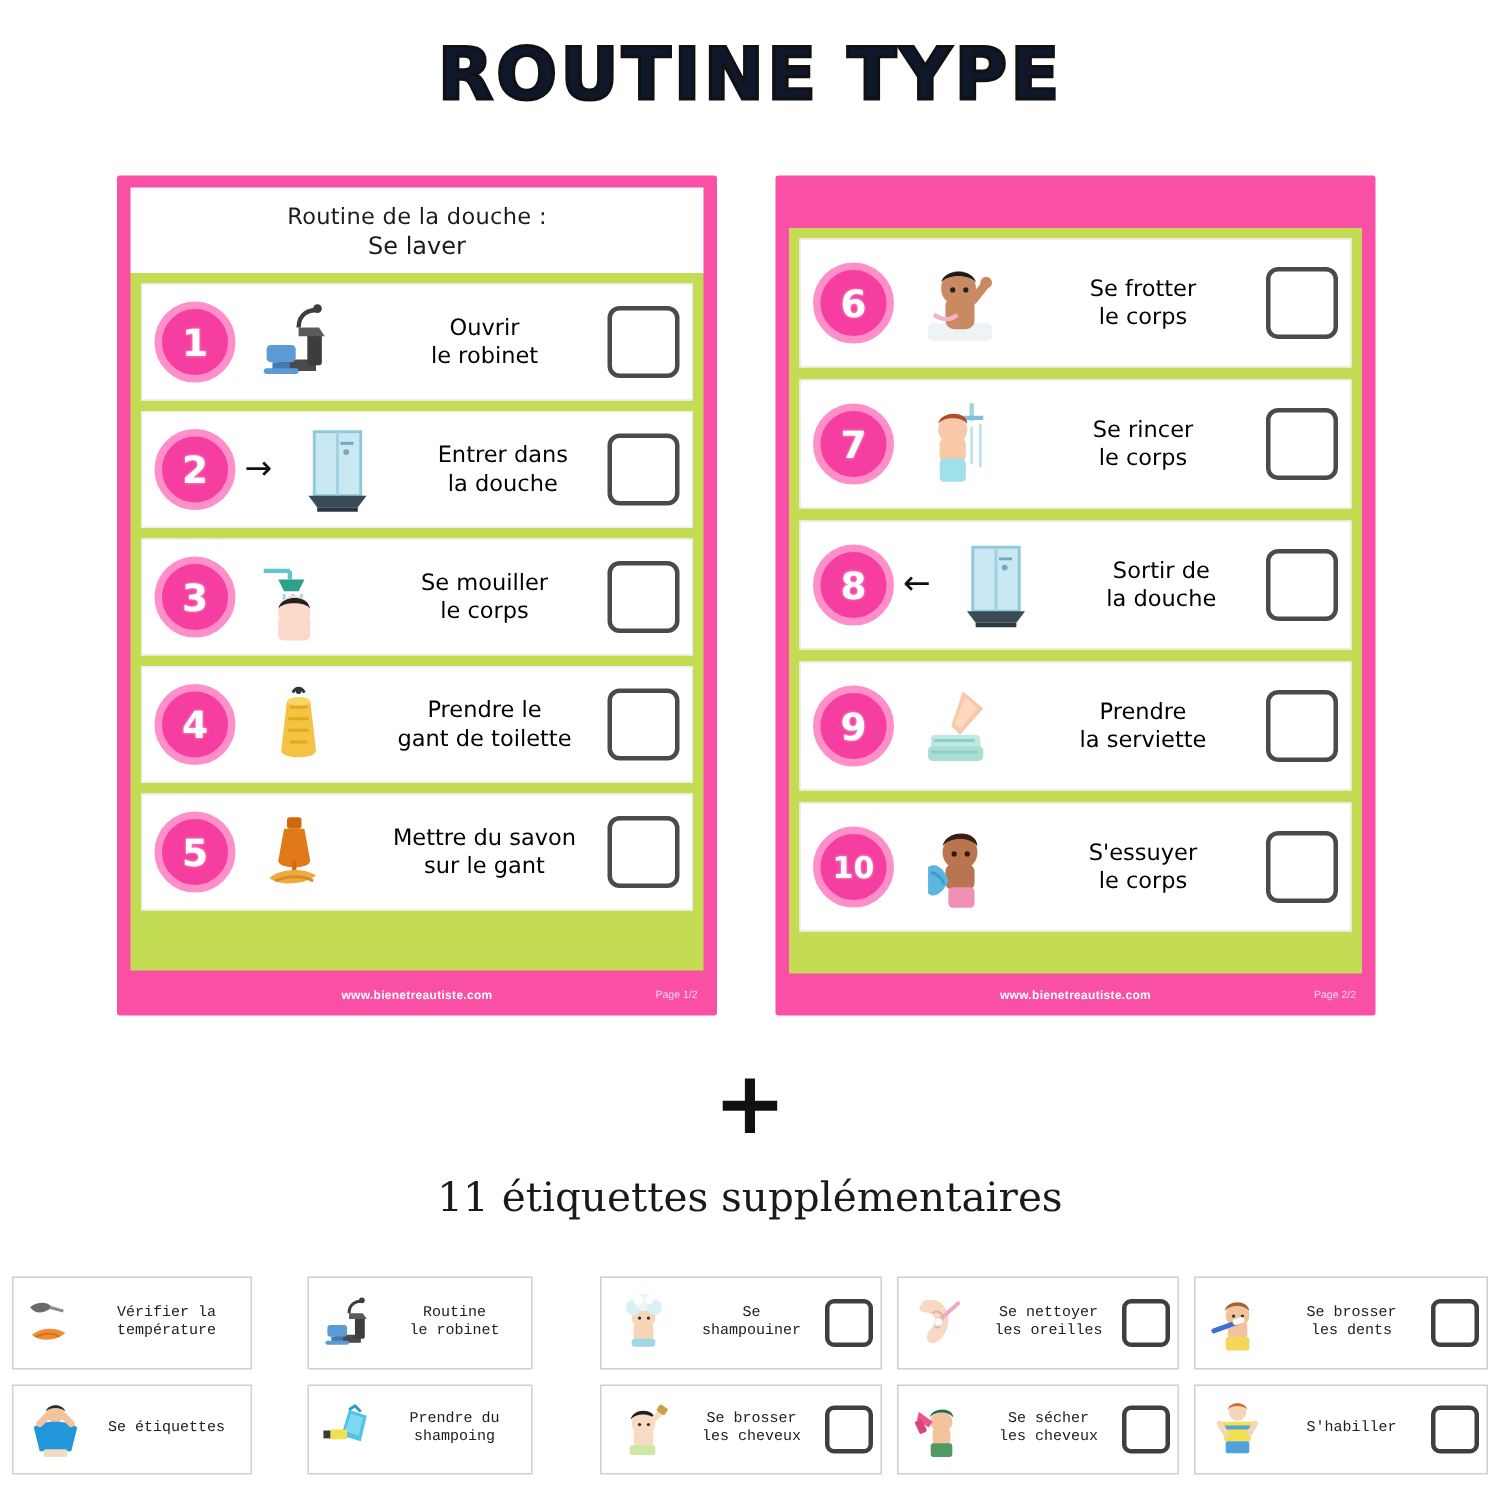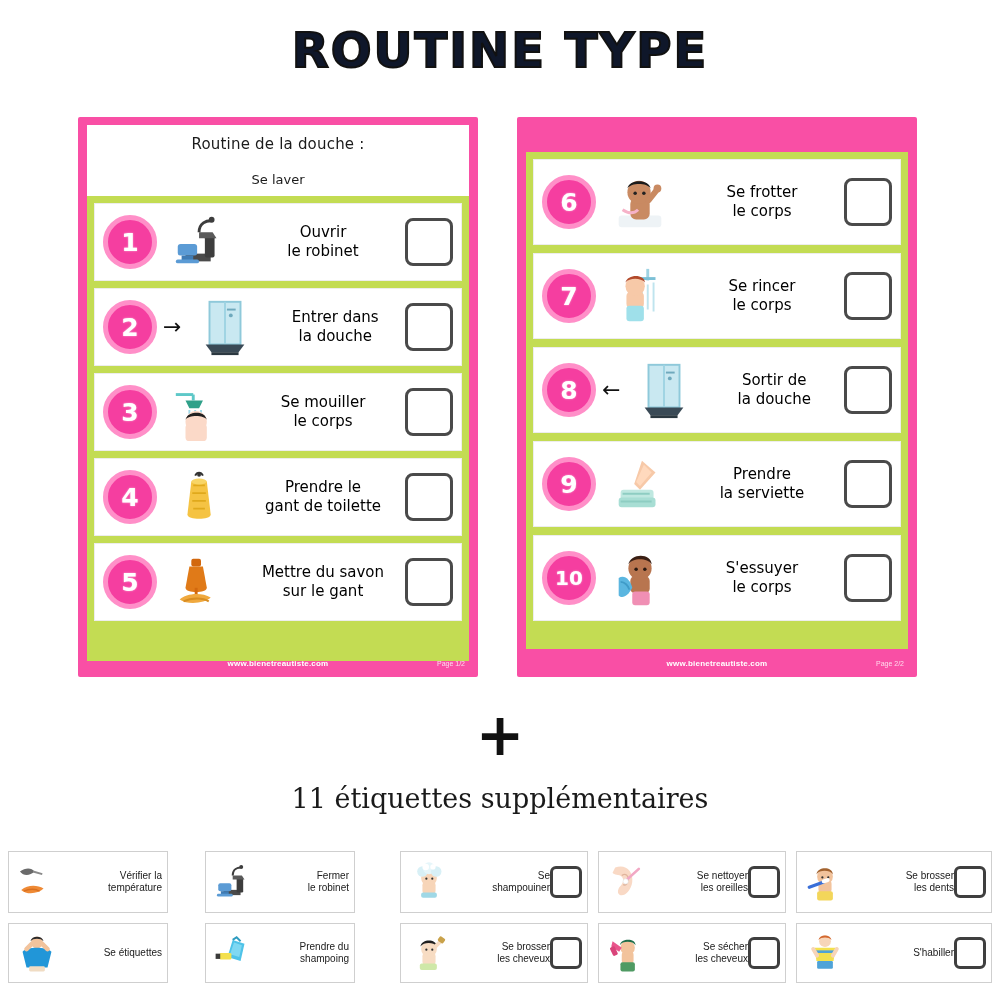--- a/index.html
+++ b/index.html
@@ -26,21 +26,21 @@
   .card-header{
     background:#ffffff;width:100%;box-sizing:border-box;
     padding:10px 6px 9px 6px;text-align:center;
   }
   .card-header .h1{
     font-family:"DejaVu Sans", sans-serif;
     font-weight:normal;font-size:15px;color:#1b1b1b;letter-spacing:.2px;
   }
   .card-header .h2{
     font-family:"DejaVu Sans", sans-serif;
-    font-size:13px;color:#1b1b1b;margin-top:19px;
+    font-size:16px;color:#1b1b1b;margin-top:1px;
   }
   .green-zone{
     background:#C3DC53;width:100%;box-sizing:border-box;
     padding:7px 7px 7px 7px;
   }
   #card-left .green-zone{height:465px;}
   #card-right .green-zone{height:497px;margin-top:27px;}
 
   .step{
     background:#ffffff;box-sizing:border-box;
@@ -103,22 +103,22 @@
   }
   
   .extras{position:absolute;left:0;top:845px;width:1000px;height:150px;}
   .extra{
     position:absolute;box-sizing:border-box;background:#ffffff;
     border:1px solid #cfcfcf;display:flex;align-items:center;
     padding:0 5px;
   }
   .extra .ex-pic{flex:0 0 46px;height:44px;display:flex;align-items:center;justify-content:center;}
   .extra .ex-label{
-    flex:1 1 auto;text-align:right;
-    font-family:Liberation Sans, sans-serif;font-size:10px;color:#202020;line-height:1.25;
+    flex:1 1 auto;text-align:center;
+    font-family:Liberation Mono, monospace;font-size:10px;color:#202020;line-height:1.25;
   }
   .extra .ex-box{
     flex:0 0 26px;width:26px;height:26px;border:3px solid #3f3f3f;border-radius:6px;background:#fff;
   }
   svg{display:block;}
 </style>
 </head>
 <body>
 
 <div class="page-title">ROUTINE TYPE</div>
@@ -361,21 +361,21 @@
       <rect x="8" y="34" width="20" height="12" rx="3" fill="#5b9bd5"></rect>
       <rect x="12" y="46" width="12" height="6" fill="#3f7cb5"></rect>
       <rect x="6" y="50" width="24" height="4" rx="2" fill="#5b9bd5"></rect>
       <rect x="36" y="26" width="10" height="22" rx="2" fill="#3d3d3d"></rect>
       <path d="M30 22h14l4 6H30z" fill="#5a5a5a"></path>
       <path d="M30 22c0-10 8-12 12-12" stroke="#3d3d3d" stroke-width="3" fill="none"></path>
       <circle cx="43" cy="9" r="3" fill="#3d3d3d"></circle>
         </svg>
       </div>
       <div class="ex-label">
-        <div>Fermer</div>
+        <div>Routine</div>
         <div>le robinet</div>
       </div>
     </div>
     <div class="extra" style="left: 400px; top: 6px; width: 188px; height: 62px;">
       <div class="ex-pic">
         <svg width="42" height="42" viewBox="0 0 64 64">
       <rect x="22" y="32" width="20" height="18" rx="5" fill="#f7d5b8"></rect>
       <circle cx="32" cy="26" r="12" fill="#f7d5b8"></circle>
       <circle cx="22" cy="16" r="8" fill="#d8f0f6"></circle>
           <circle cx="32" cy="11" r="9" fill="#e6f6fa"></circle>

